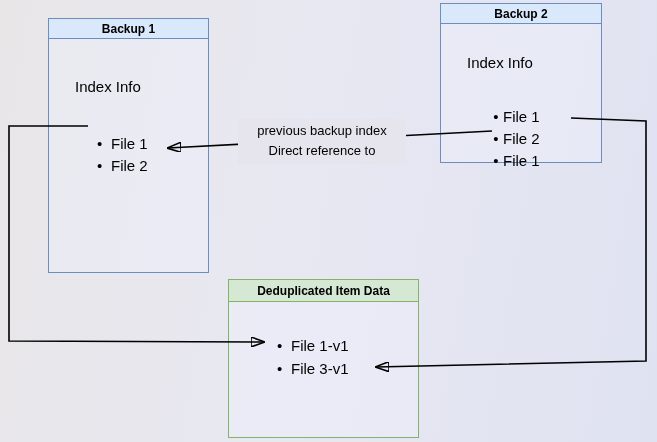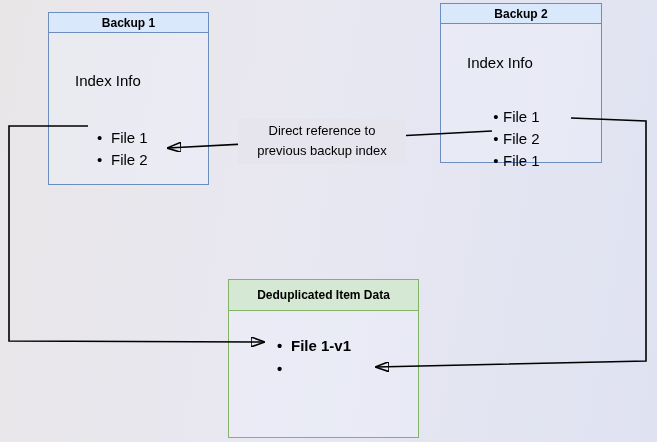--- a/index.html
+++ b/index.html
@@ -29,23 +29,23 @@
     position: absolute;
     left: 0; right: 0; top: 0;
     display: flex;
     align-items: center;
     justify-content: center;
     font-weight: bold;
     font-size: 12px;
     border-bottom: 1.5px solid;
   }
   .blue  > .box-header { background: #dae8fc; border-color: #6c8ebf; height: 20px; }
-  .green > .box-header { background: #d5e8d4; border-color: #82b366; height: 31px; }
+  .green > .box-header { background: #d5e8d4; border-color: #82b366; height: 22px; }
 
-  #backup1-box { left: 48px;  top: 12px;   width: 161px; height: 173px; padding-left: 48px; }
+  #backup1-box { left: 48px;  top: 18px;   width: 161px; height: 255px; padding-left: 48px; }
   #backup2-box { left: 440px; top: 3px;   width: 162px; height: 160px; text-align: center; }
   #dedup-box   { left: 228px; top: 279px; width: 191px; height: 159px; }
 
   .subtitle {
     position: absolute;
     font-size: 15px;
     white-space: nowrap;
   }
   #backup1-box .subtitle { left: 26px; top: 59px; }
   #backup2-box .subtitle { left: 26px; top: 50px; }
@@ -55,21 +55,21 @@
   #backup2-box .list { left: 48px; top: 102px; }
   #dedup-box   .list { left: 48px; top: 55px;  }
 
   .li {
     display: flex;
     align-items: baseline;
     font-size: 15px;
     line-height: 22px;
     white-space: nowrap;
   }
-  #dedup-box .li { line-height: 22.5px; font-weight: bold; }
+  #dedup-box .li { line-height: 22.5px; }
   .li .dot { width: 14px; flex: 0 0 14px; }
   .li .dot::before { content: "\2022"; }
 
   
   svg.wires {
     position: absolute;
     left: 0; top: 0;
     width: 657px; height: 442px;
     z-index: 5;
     pointer-events: none;
@@ -136,33 +136,34 @@
 
   <div class="box green" id="dedup-box">
     <div class="box-header">Deduplicated Item Data</div>
     <div class="list">
         <div class="li">
           <span class="dot"></span>
           <span class="li-text">File 1-v1</span>
         </div>
         <div class="li">
           <span class="dot"></span>
+          <span class="li-text">File 3-v1</span>
         </div>
       </div>
   </div>
 
   <svg class="wires" viewBox="0 0 657 442">
     <defs>
       <marker id="arrowhead" markerUnits="userSpaceOnUse" markerWidth="14" markerHeight="10" refX="13" refY="5" orient="auto">
         <path d="M0,0 L14,5 L0,10 z" fill="#000000" stroke="none"></path>
       </marker>
     </defs>
     <path d="M492,131 L168,148" marker-end="url(#arrowhead)"></path>
     <path d="M88,126 L9,126 L9,341 L264,342" marker-end="url(#arrowhead)"></path>
     <path d="M571,118 L646,121 L646,361 L376,367" marker-end="url(#arrowhead)"></path>
   </svg>
 
   <div class="edge-label">
+    <div>previous backup index</div>
     <div>Direct reference to</div>
-    <div>previous backup index</div>
   </div>
 
 </div>
 
 </body></html>

